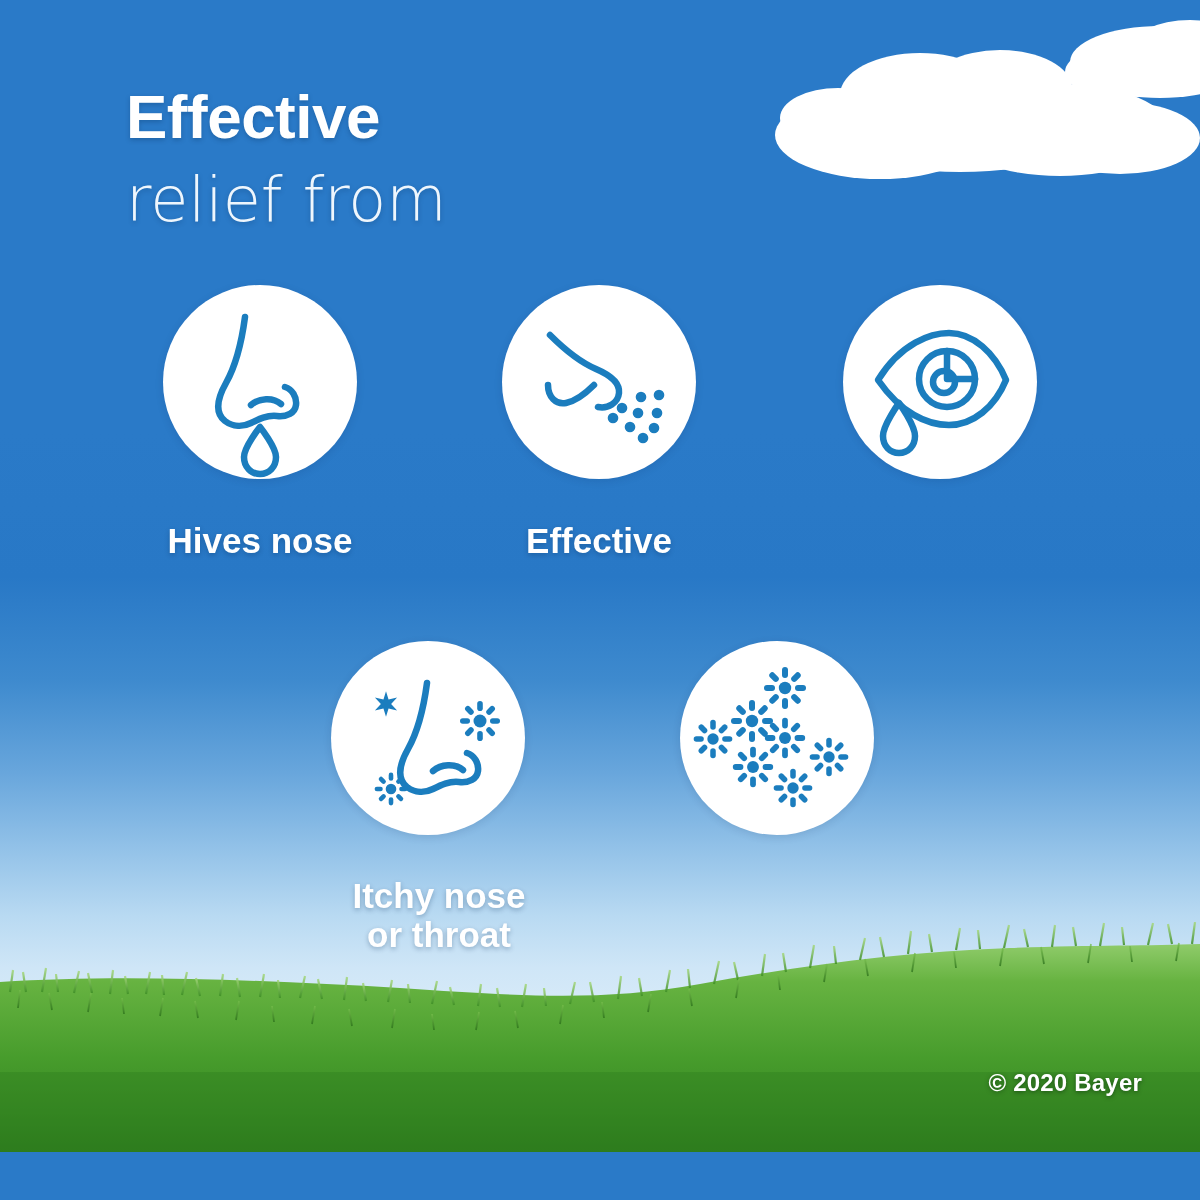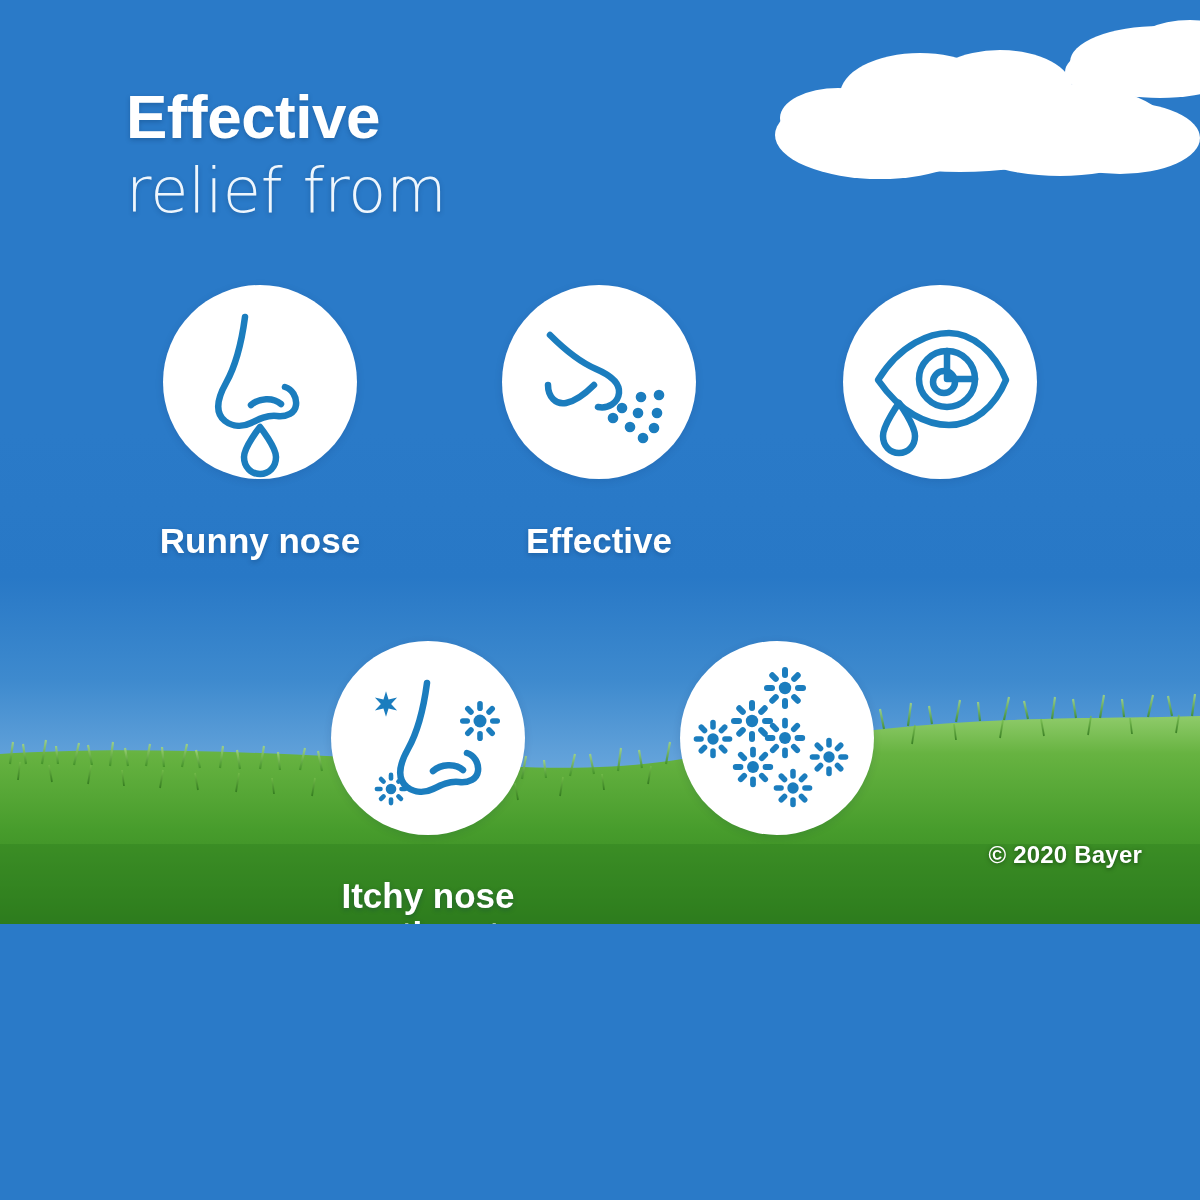--- a/index.html
+++ b/index.html
@@ -2,21 +2,21 @@
 <html><head>
 <meta charset="utf-8">
 <style>
   html,body{margin:0;padding:0;}
   body{
     width:1200px;height:1200px;overflow:hidden;
     font-family:"Liberation Sans","DejaVu Sans",sans-serif;
     background:#2a7ac8;
   }
   .poster{
-    position:relative;width:1200px;height:924px;overflow:hidden;
+    position:relative;width:1200px;height:1152px;overflow:hidden;
   }
   
   .sky{
     position:absolute;left:0;top:0;width:1200px;height:1030px;
     background:linear-gradient(to bottom,
       #2a7ac8 0%,
       #2a7ac8 42%,
       #2878c6 56%,
       #3e8ace 66%,
       #68a6dc 75%,
@@ -36,21 +36,21 @@
     position:absolute;left:126px;top:86px;
     line-height:1.0;
     text-shadow:0 2px 5px rgba(0,40,80,.28);
   }
   .heading .l1{
     display:block;color:#ffffff;font-size:62px;font-weight:700;
     letter-spacing:-0.5px;
   }
   .heading .l2{
     display:block;color:#eef6fd;font-size:62px;font-weight:300;
-    letter-spacing:0px;margin-top:12px;
+    letter-spacing:0px;margin-top:21px;
     font-family:"DejaVu Sans",sans-serif;
   }
   
   .item{position:absolute;}
   .disc{
     position:absolute;border-radius:50%;
     background:#ffffff;
     box-shadow:0 2px 8px rgba(0,30,70,.12);
   }
   .caption{
@@ -224,21 +224,21 @@
 
         <path d="M82,32 C78,62 72,82 63,98 C54,114 52,128 62,136 C70,142 80,142 88,138
                  C96,134 104,130 114,131 C124,132 132,128 133,120 C134,112 129,104 122,102"></path>
 
         <path d="M88,120 C96,113 110,112 118,119"></path>
       </g>
 
       <path d="M97,142 C97,142 81,162 81,172 C81,182 88,189 97,189 C106,189 113,182 113,172 C113,162 97,142 97,142 Z" fill="none" stroke="#1b7dbe" stroke-width="6.5" stroke-linejoin="round"></path>
     </svg>
   </div>
-  <div class="caption" style="left:110px;top:521px;width:300px;">Runny nose</div>
+  <div class="caption" style="left:110px;top:521px;width:300px;">Hives nose</div>
 
   <div class="item" style="left:502px;top:285px;width:194px;height:194px;">
     <div class="disc" style="left:0;top:0;width:194px;height:194px;"></div>
     <svg width="194" height="194" viewBox="0 0 194 194" style="position:absolute;left:0;top:0;">
       <g fill="none" stroke="#1b7dbe" stroke-width="6.5" stroke-linecap="round" stroke-linejoin="round">
 
         <path d="M48,50 C62,64 80,78 94,84 C108,90 118,98 117,108
                  C116,118 106,124 96,122"></path>
         <path d="M46,100 C46,112 54,120 64,118 C74,116 84,108 92,100"></path>
       </g>
@@ -311,21 +311,21 @@
             <rect x="10" y="-2.8" width="10" height="5.6" rx="2.8"></rect>
             <rect x="-2.8" y="-20" width="5.6" height="10" rx="2.8" transform="rotate(45)"></rect>
             <rect x="-2.8" y="10" width="5.6" height="10" rx="2.8" transform="rotate(45)"></rect>
             <rect x="-20" y="-2.8" width="10" height="5.6" rx="2.8" transform="rotate(45)"></rect>
             <rect x="10" y="-2.8" width="10" height="5.6" rx="2.8" transform="rotate(45)"></rect>
           </g>
         </g>
       </g>
     </svg>
   </div>
-  <div class="caption" style="left:278px;top:876px;width:300px;">Itchy nose
+  <div class="caption" style="left:289px;top:876px;width:300px;">Itchy nose
 or throat</div>
 
   <div class="item" style="left:680px;top:641px;width:194px;height:194px;">
     <div class="disc" style="left:0;top:0;width:194px;height:194px;"></div>
     <svg width="194" height="194" viewBox="0 0 194 194" style="position:absolute;left:0;top:0;">
       <defs>
         <g id="hive">
           <circle cx="0" cy="0" r="6.2"></circle>
           <rect x="-3" y="-21" width="6" height="11" rx="3"></rect>
           <rect x="-3" y="10" width="6" height="11" rx="3"></rect>

